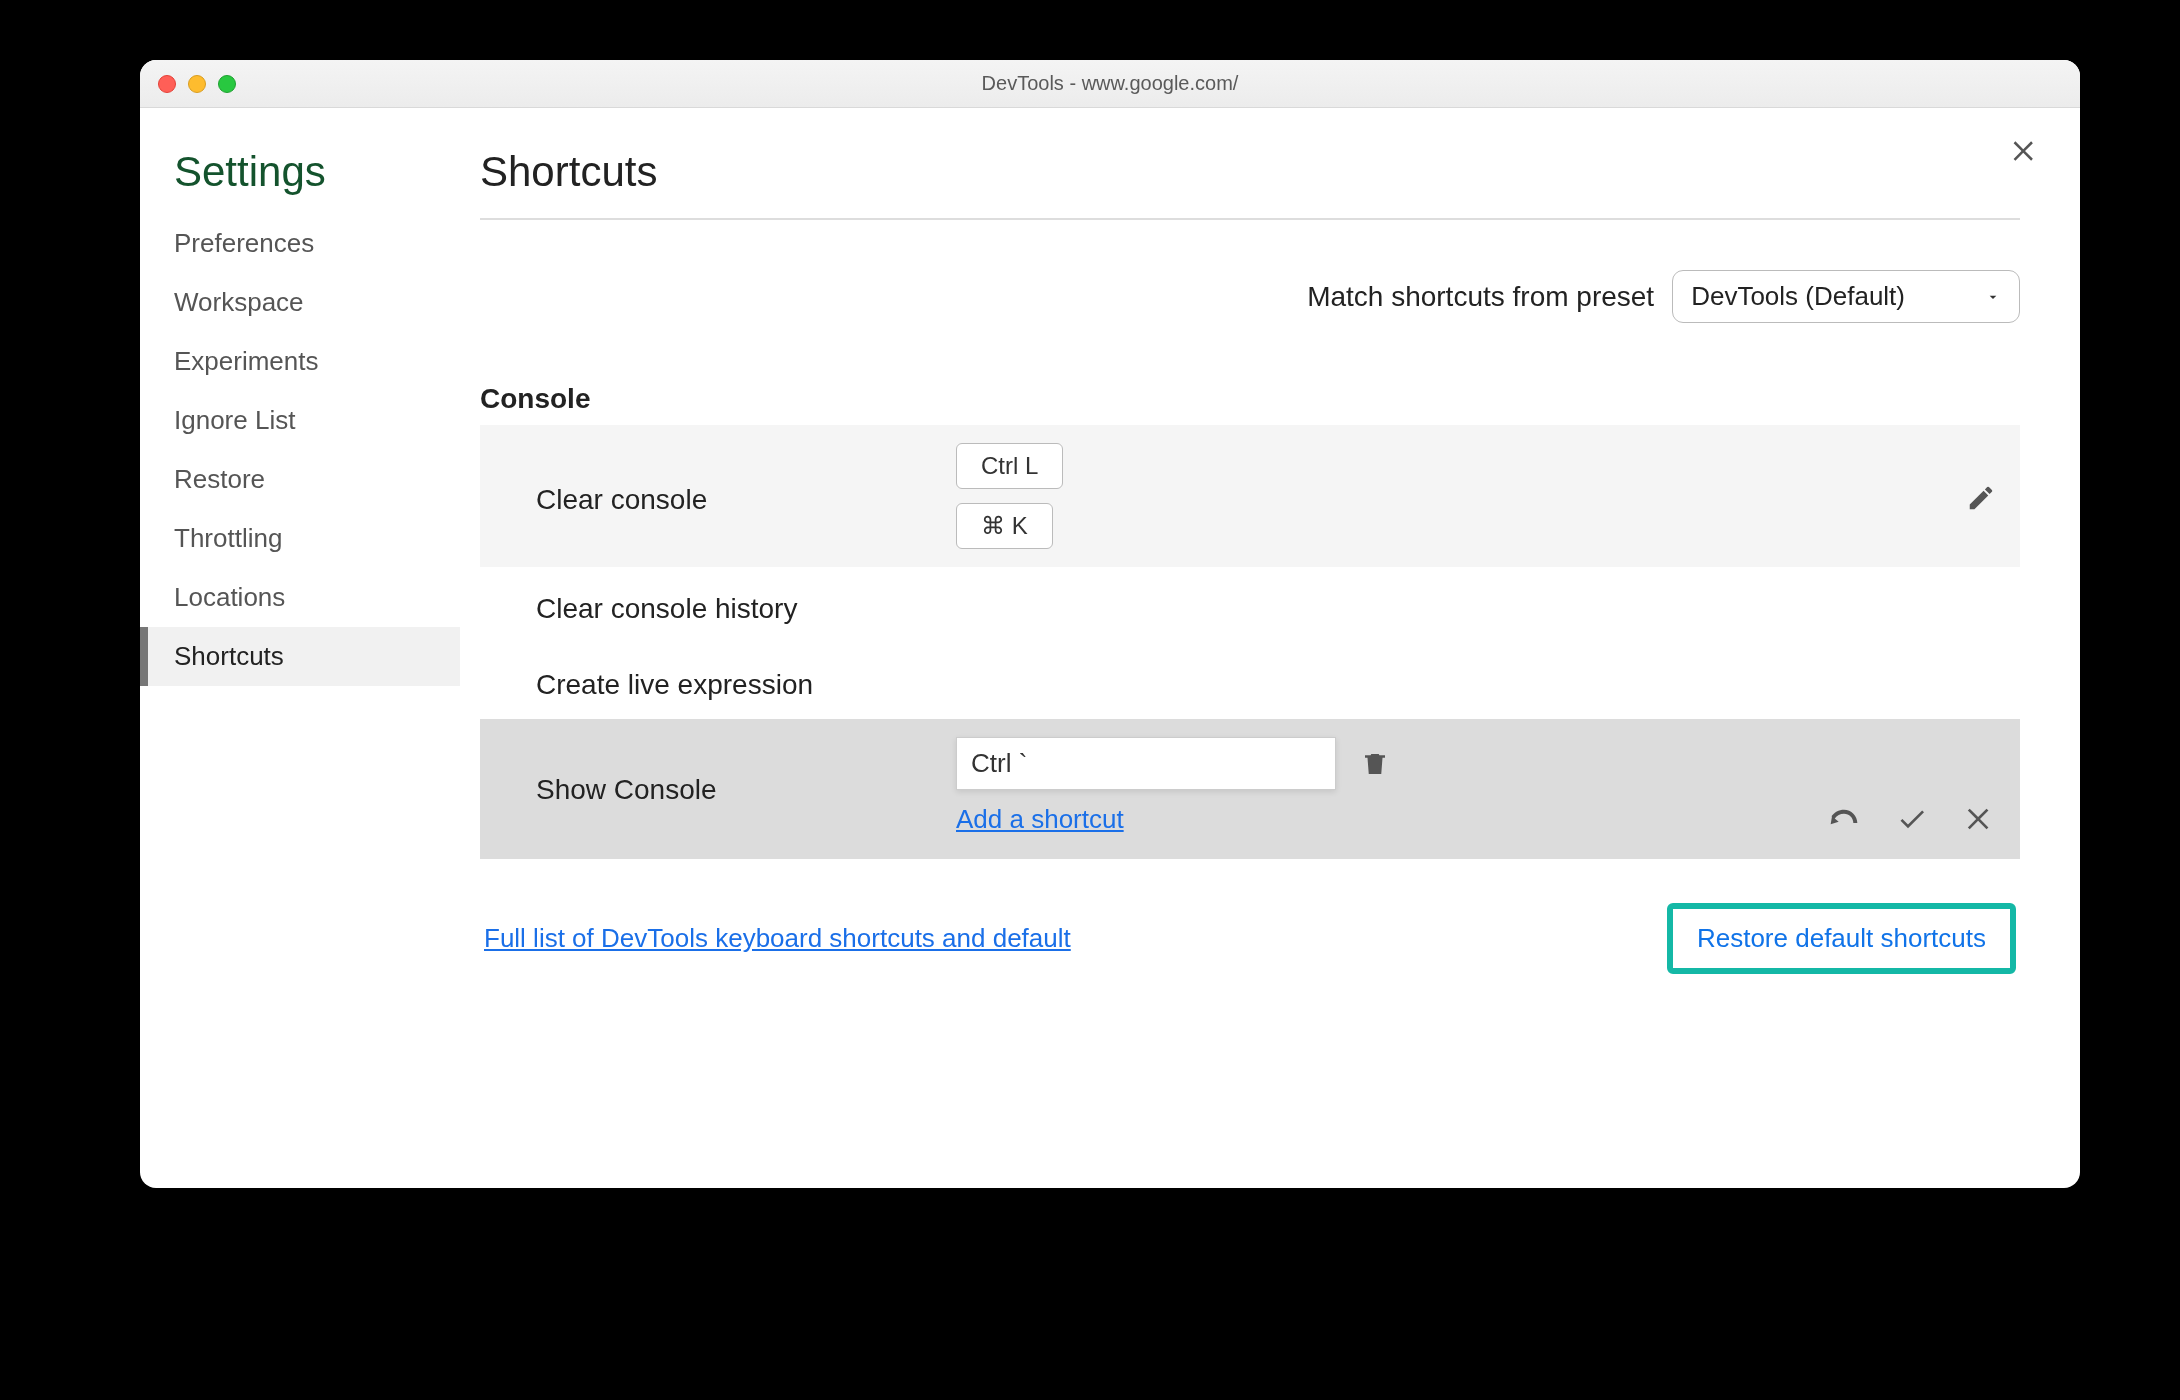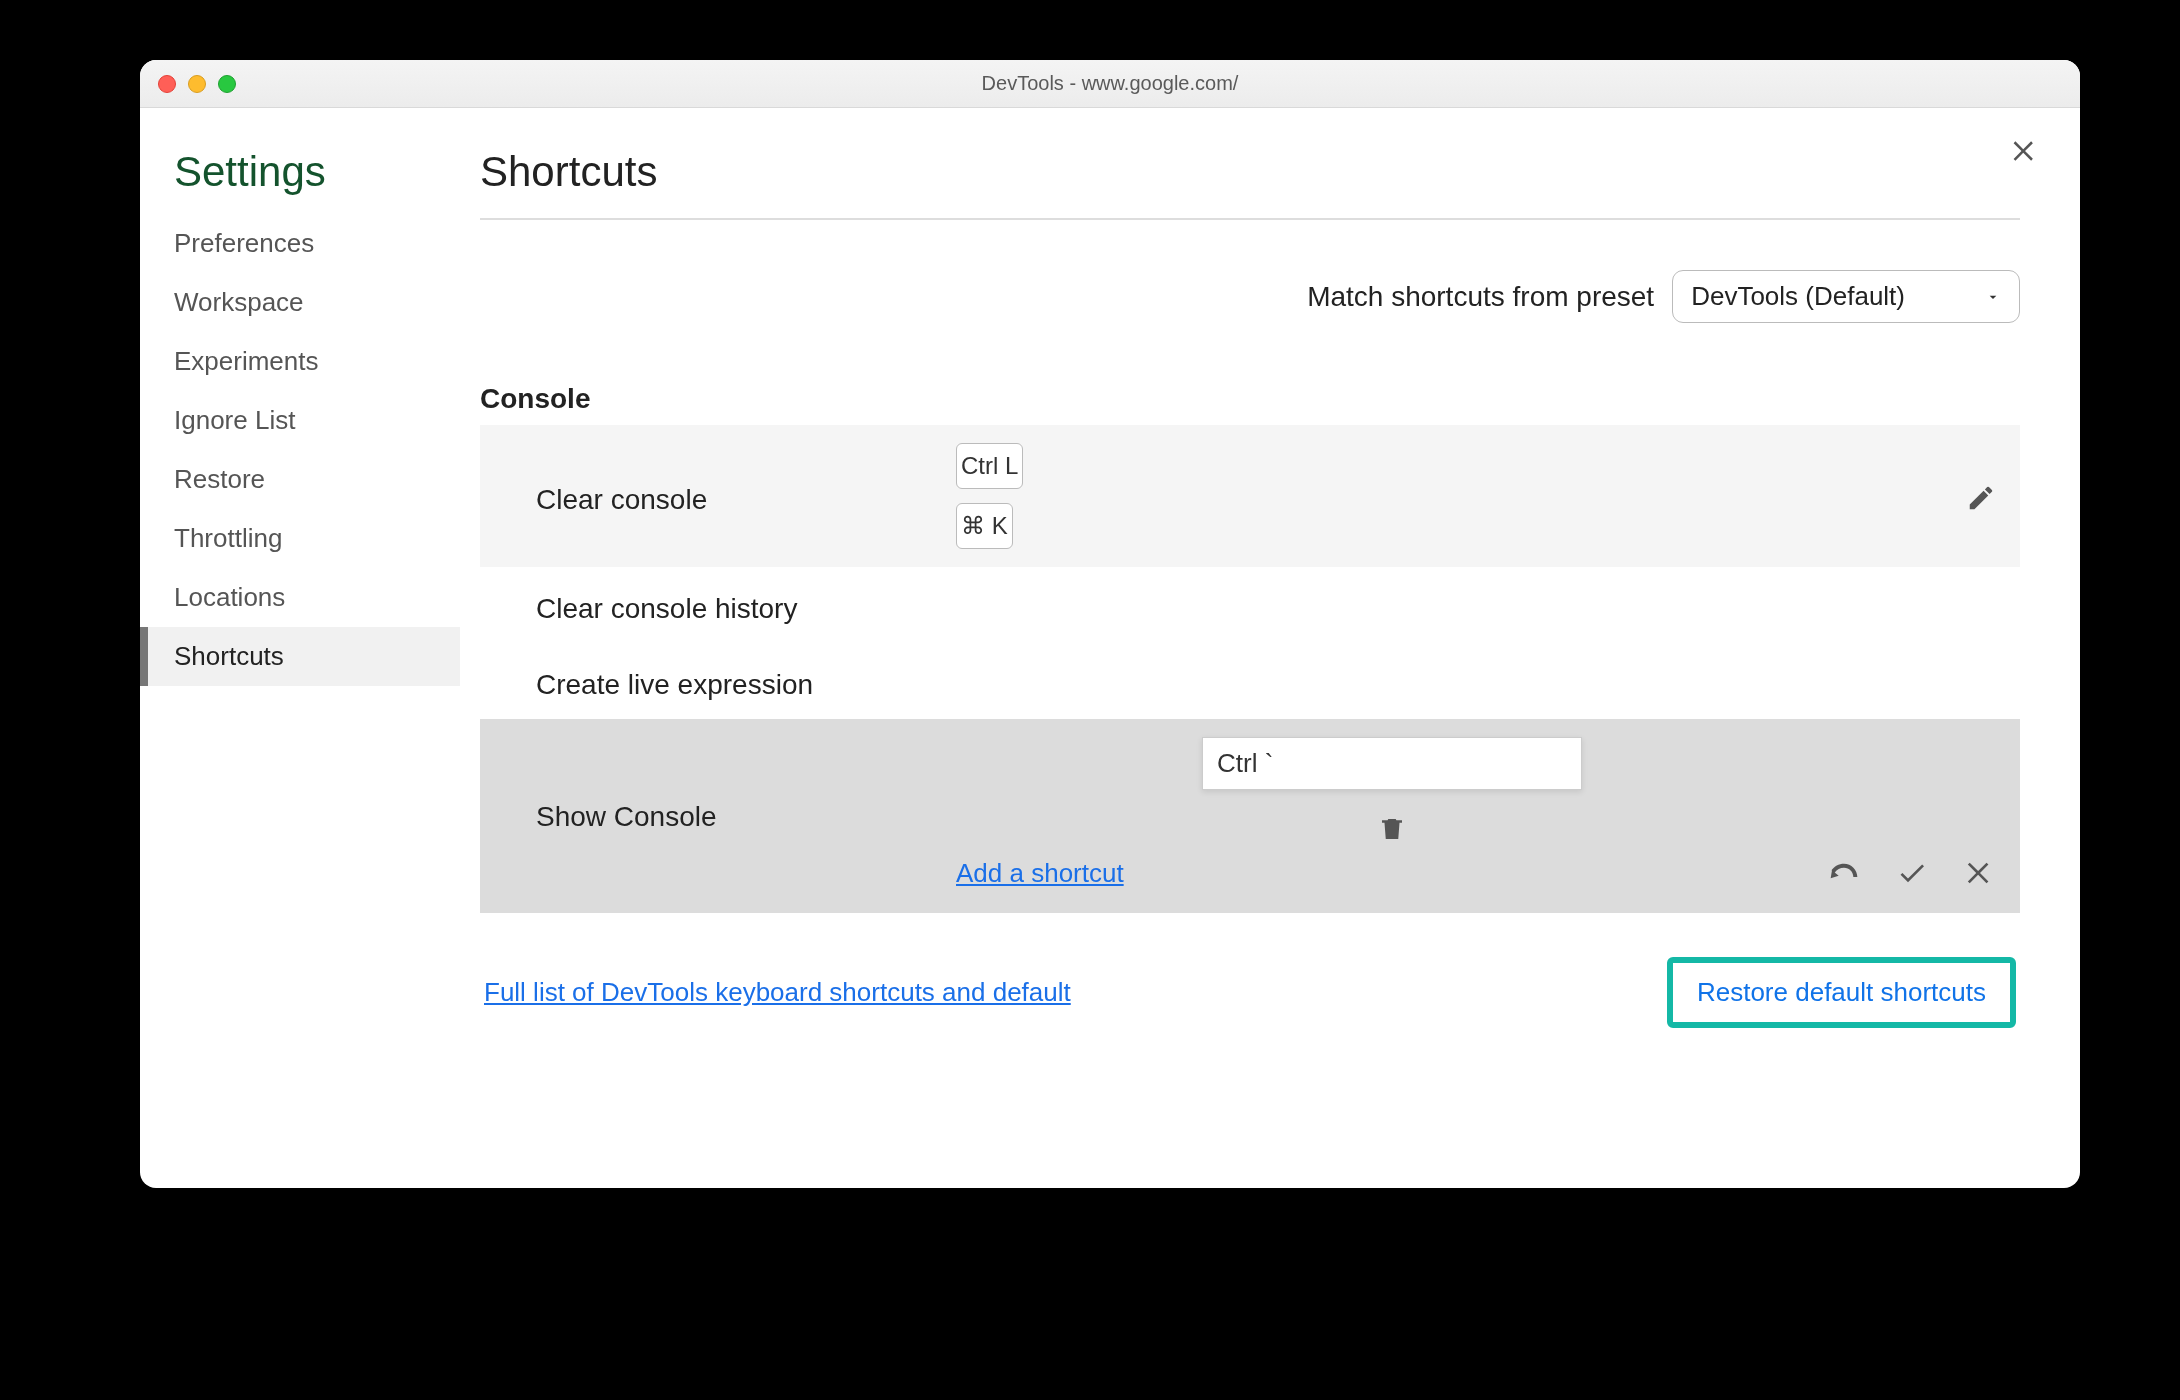--- a/index.html
+++ b/index.html
@@ -112,42 +112,42 @@
     padding-top:8px;
   }
   .keys-col {
     flex:1;
     display:flex; flex-direction:column; gap:14px;
   }
   .keycap {
     display:inline-block;
     border:1px solid #bbb; border-radius:6px;
     background:#fff;
-    padding: 8px 4px;
+    padding: 8px 24px;
     font-size: 24px; color:#333;
     font-family: inherit;
   }
   .row-actions {
     display:flex; align-items:center; gap:30px;
     color:#555;
     padding-top:4px;
   }
   .icon-btn { cursor:pointer; display:inline-flex; }
   .icon-btn svg { width:30px; height:30px; fill:#555; }
   .edit-input {
     width: 380px;
     border:1px solid #ccc;
     background:#fff;
     font-size: 26px;
     padding: 10px 14px;
     color:#333;
     box-shadow: 0 2px 6px rgba(0,0,0,0.1);
   }
   .input-line {
-    display:flex; align-items:center; gap:24px;flex-direction:column;
+    display:flex; align-items:center; gap:24px;
   }
   .link {
     color:#1a6fe8; text-decoration:underline;
     font-size:26px; cursor:pointer;
   }
   .footer {
     display:flex; justify-content:space-between; align-items:center;
     margin-top: 44px;
     padding: 0 4px;
   }

